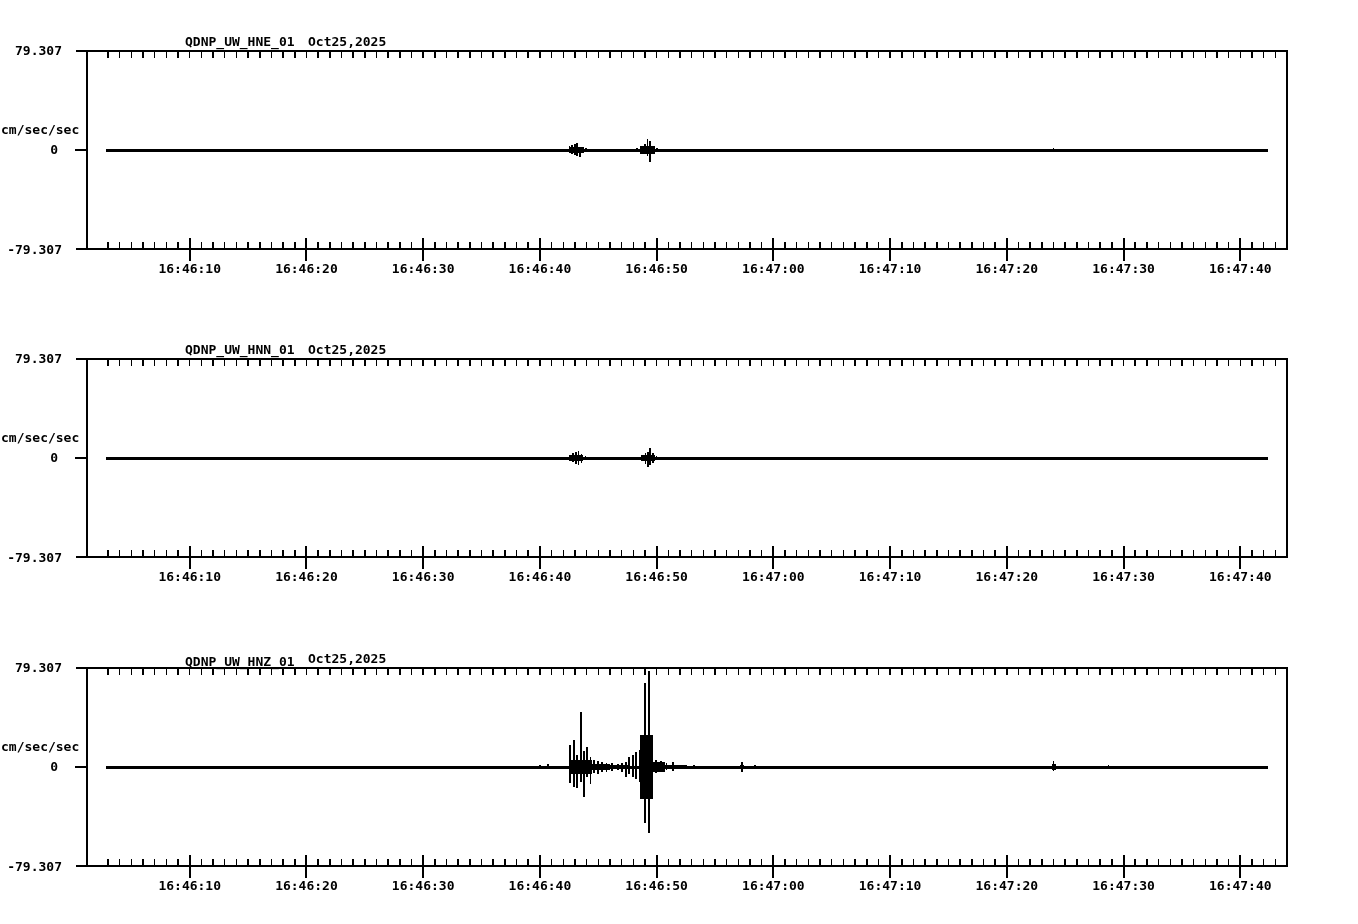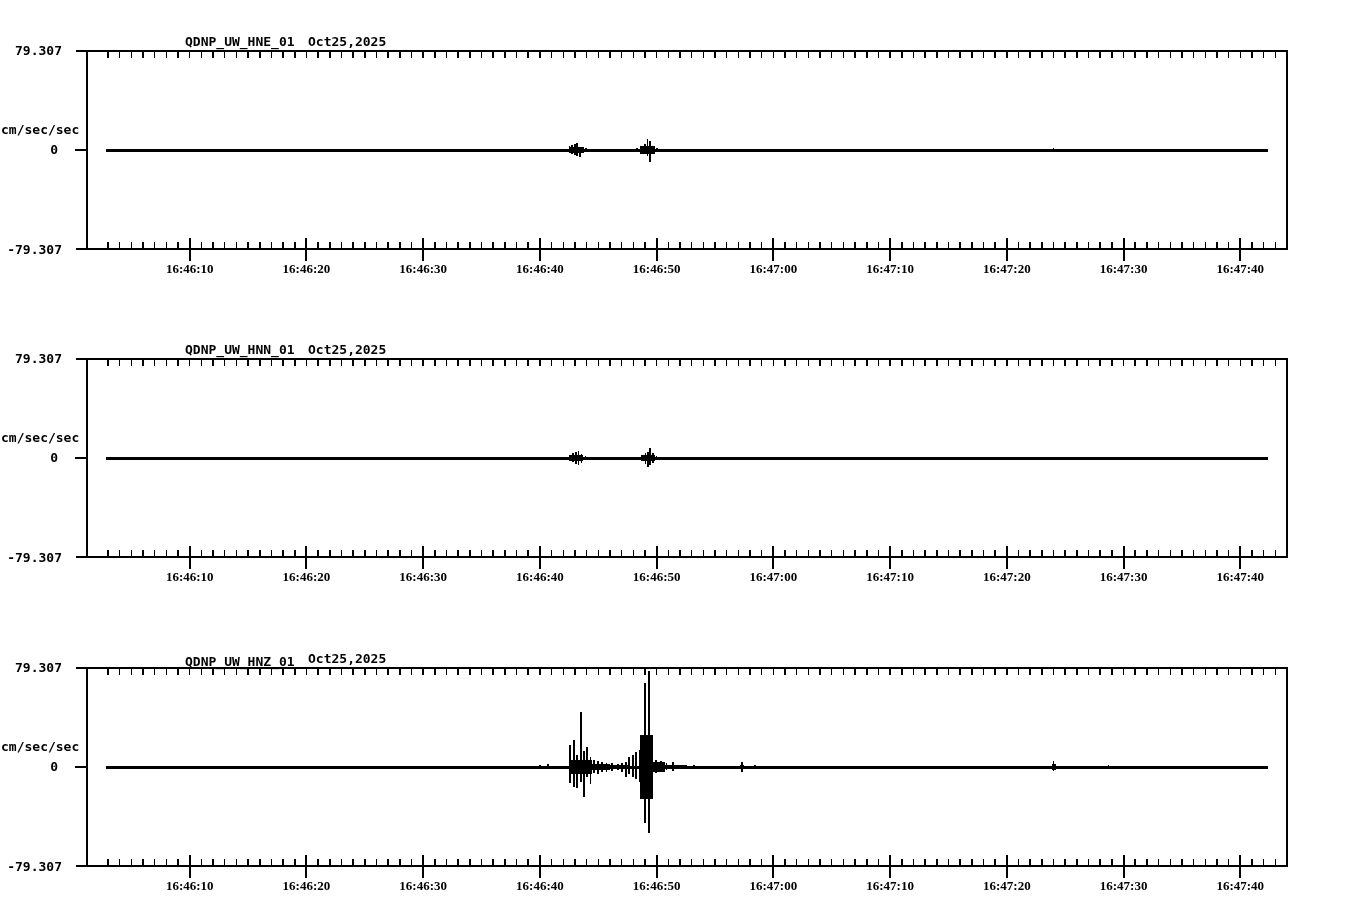--- a/index.html
+++ b/index.html
@@ -20,21 +20,21 @@
   .yt0{left:0;width:62px;top:44px}  .yu0{left:1px;width:77px;top:123px}
   .yz0{left:0;width:58px;top:143px} .yb0{left:0;width:62px;top:243px}
   
   .ttl1{left:185px;top:343px}  .dt1{left:308px;top:343px}
   .yt1{left:0;width:62px;top:352px} .yu1{left:1px;width:77px;top:431px}
   .yz1{left:0;width:58px;top:451px} .yb1{left:0;width:62px;top:551px}
   
   .ttl2{left:185px;top:655px}  .dt2{left:308px;top:652px}
   .yt2{left:0;width:62px;top:661px} .yu2{left:1px;width:77px;top:740px}
   .yz2{left:0;width:58px;top:760px} .yb2{left:0;width:62px;top:860px}
-  .xl{width:90px;text-align:center;font-family:Liberation Serif, serif;}
+  .xl{width:90px;text-align:center;}
 </style>
 </head>
 <body>
 
 <div class="page">
   <svg id="plot" width="1358" height="924" shape-rendering="crispEdges">
       <g>
         <line x1="76" y1="51" x2="1288" y2="51" stroke="#000000" stroke-width="2"></line>
         <line x1="76" y1="249" x2="1288" y2="249" stroke="#000000" stroke-width="2"></line>
         <line x1="87" y1="51" x2="87" y2="249" stroke="#000000" stroke-width="2"></line>

